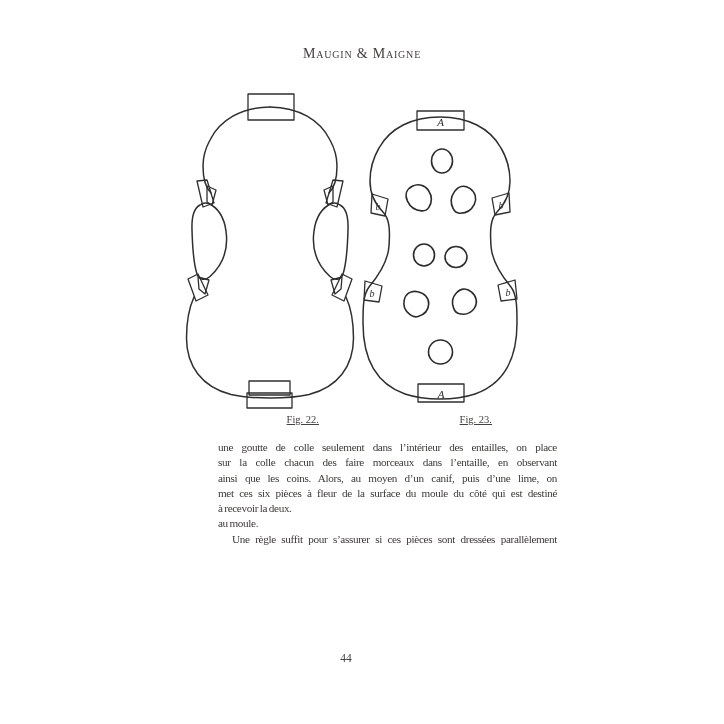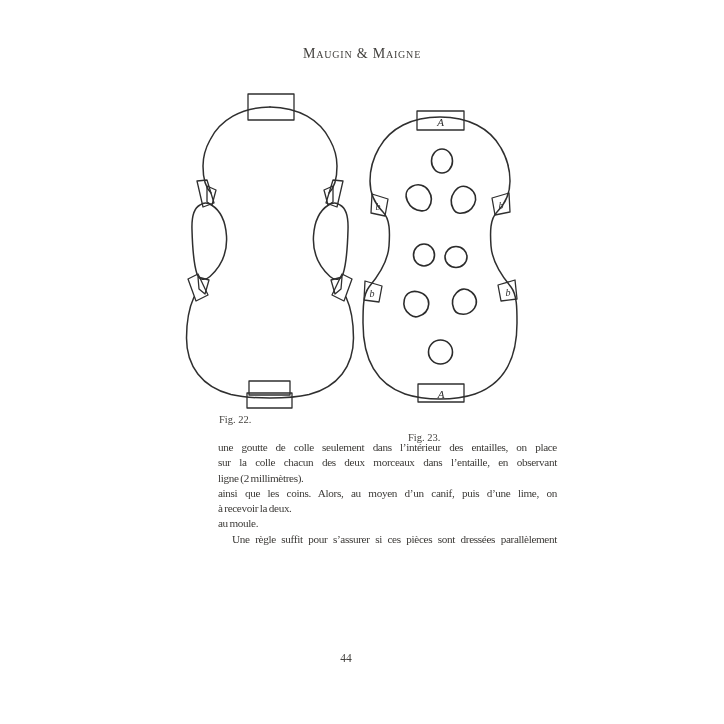--- a/index.html
+++ b/index.html
@@ -20,24 +20,24 @@
     font-size:14px; letter-spacing:0.8px;
     color:#413f3c;
   }
 
   .fig-svg { position:absolute; }
   #fig22-svg { left:183px; top:90px; }
   #fig23-svg { left:360px; top:95px; }
 
   .fig-caption {
     position:absolute; top:414px; width:100px;
-    text-align:left; font-size:10.5px; color:#44423f;
+    text-align:right; font-size:10.5px; color:#44423f;text-decoration:underline;
   }
   #caption-22 { left:219px; }
-  #caption-23 { left:408px;margin-top:18px; }
+  #caption-23 { left:392px; }
 
   .body-text {
     position:absolute; left:178px; top:440px; width:379px;
     font-size:11.2px; line-height:15.3px;
     letter-spacing:-0.35px; word-spacing:-0.8px;
     color:#3c3a37;
   }
   .tline {
     text-align:justify; text-align-last:justify;
     white-space:nowrap; height:15.3px;margin-left:40px;
@@ -141,23 +141,23 @@
 
       <ellipse class="hole" cx="80.5" cy="257" rx="12" ry="12"></ellipse>
     </g>
   </svg>
 
   <div id="caption-22" class="fig-caption">Fig. 22.</div>
   <div id="caption-23" class="fig-caption">Fig. 23.</div>
 
   <div class="body-text">
       <div class="tline">une goutte de colle seulement dans l’intérieur des entailles, on place</div>
-      <div class="tline">sur la colle chacun des deux morceaux dans l’entaille, en observant</div>
-      <div class="tline end">ligne (2 millimètres).</div>
+      <div class="tline">sur la colle chacun des faire morceaux dans l’entaille, en observant</div>
       <div class="tline">ainsi que les coins. Alors, au moyen d’un canif, puis d’une lime, on</div>
+      <div class="tline">met ces six pièces à fleur de la surface du moule du côté qui est destiné</div>
       <div class="tline end">à recevoir la deux.</div>
       <div class="tline end">au moule.</div>
       <div class="tline indent">Une règle suffit pour s’assurer si ces pièces sont dressées parallèlement</div>
     </div>
 
   <div class="page-number">44</div>
 
 </div>
 
 </body></html>

